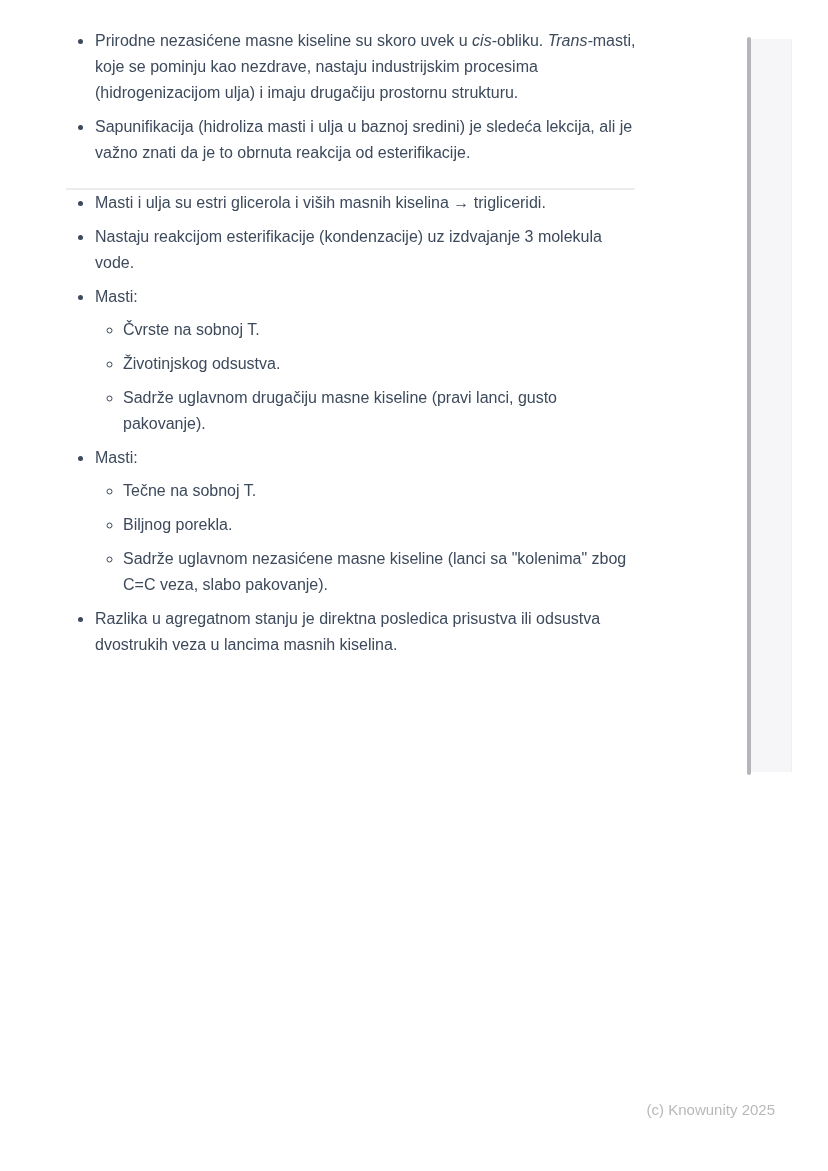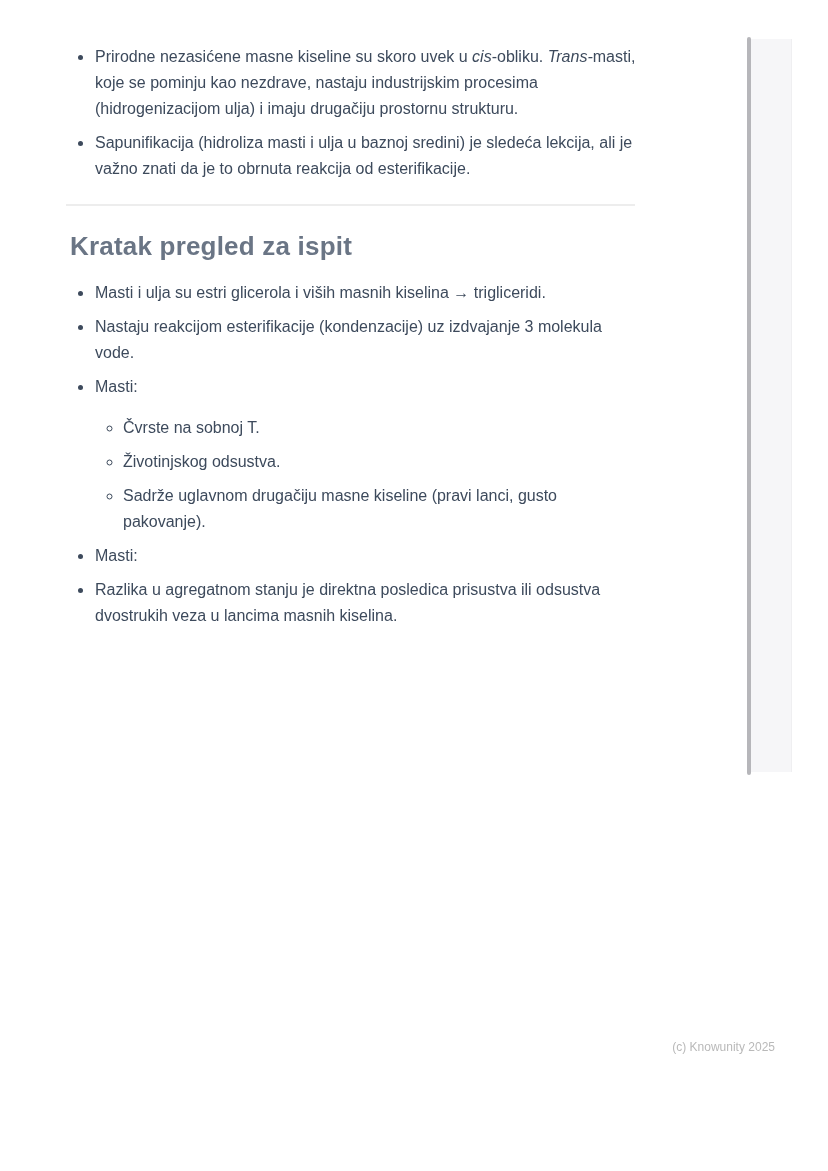--- a/index.html
+++ b/index.html
@@ -10,38 +10,38 @@
   body {
     width: 828px;
     height: 1171px;
     position: relative;
     overflow: hidden;
     font-family: "Liberation Sans", "DejaVu Sans", sans-serif;
   }
   .content {
     position: absolute;
     left: 70px;
-    top: 44px;
+    top: 28px;
     width: 566px;
     color: var(--text, #3d4a5c);
     font-size: 16px;
     line-height: 26px;
   }
   ul.l1 {
     list-style-type: disc;
     margin: 0;
     padding-left: 24px;
   }
   ul.l1 > li {
     margin-bottom: 8px;
     padding-left: 1px;
   }
   ul.l2 {
     list-style-type: circle;
-    margin: 15px 0 0 0;
+    margin: 7px 0 0 0;
     padding-left: 28px;
   }
   ul.l2 > li {
     margin-bottom: 8px;
   }
   li::marker { color: var(--text, #3d4a5c); }
   .b { font-weight: 400; }
   .i { font-style: italic; }
   hr.rule {
     border: none;
@@ -71,46 +71,49 @@
     left: 747px;
     top: 37px;
     width: 4px;
     height: 738px;
     background: var(--thumb, #b6b6ba);
     border-radius: 2px;
     cursor: pointer;
   }
   .footer {
     position: absolute;
-    top: 1041px;
+    top: 1103px;
     right: 53px;
-    font-size: 12px;
+    font-size: 15px;
     line-height: 13px;
     color: var(--footer, #b9b9b9);
   }
 </style>
 </head>
 <body>
 
 <div class="content">
   <ul class="l1">
       <li><span>Prirodne nezasićene masne kiseline su skoro uvek u </span><span class="i">cis</span><span>-obliku. </span><span class="i">Trans-</span><span>masti, koje se pominju kao nezdrave, nastaju industrijskim procesima (hidrogenizacijom ulja) i imaju drugačiju prostornu strukturu.</span></li>
       <li><span>Sapunifikacija (hidroliza masti i ulja u baznoj sredini) je sledeća lekcija, ali je važno znati da je to obrnuta reakcija od esterifikacije.</span></li>
     </ul>
   <hr class="rule">
-  <h2 class="section-heading">Kratak pregled za ispit</h2>
   <ul class="l1">
       <li><span class="b">Masti i ulja</span><span> su estri glicerola i viših masnih kiselina → </span><span class="b">trigliceridi</span><span>.</span></li>
       <li><span>Nastaju reakcijom </span><span class="b">esterifikacije</span><span> (kondenzacije) uz izdvajanje 3 molekula vode.</span></li>
       <li><span class="b">Masti</span><span>:</span><ul class="l2">
           <li><span>Čvrste na sobnoj T.</span></li>
           <li><span>Životinjskog odsustva.</span></li>
           <li><span>Sadrže uglavnom </span><span class="b">drugačiju</span><span> masne kiseline (pravi lanci, gusto pakovanje).</span></li>
         </ul></li>
-      <li><span class="b">Masti</span><span>:</span></li>
+      <li><span class="b">Masti</span><span>:</span><ul class="l2">
+          <li><span>Tečne na sobnoj T.</span></li>
+          <li><span>Biljnog porekla.</span></li>
+          <li><span>Sadrže uglavnom </span><span class="b">nezasićene</span><span> masne kiseline (lanci sa "kolenima" zbog C=C veza, slabo pakovanje).</span></li>
+        </ul></li>
       <li><span>Razlika u agregatnom stanju je direktna posledica prisustva ili odsustva dvostrukih veza u lancima masnih kiselina.</span></li>
     </ul>
 </div>
 
 <div class="side-rail-track"></div>
 <div class="side-rail-thumb"></div>
 
 <div class="footer">(c) Knowunity 2025</div>
 
 </body></html>

